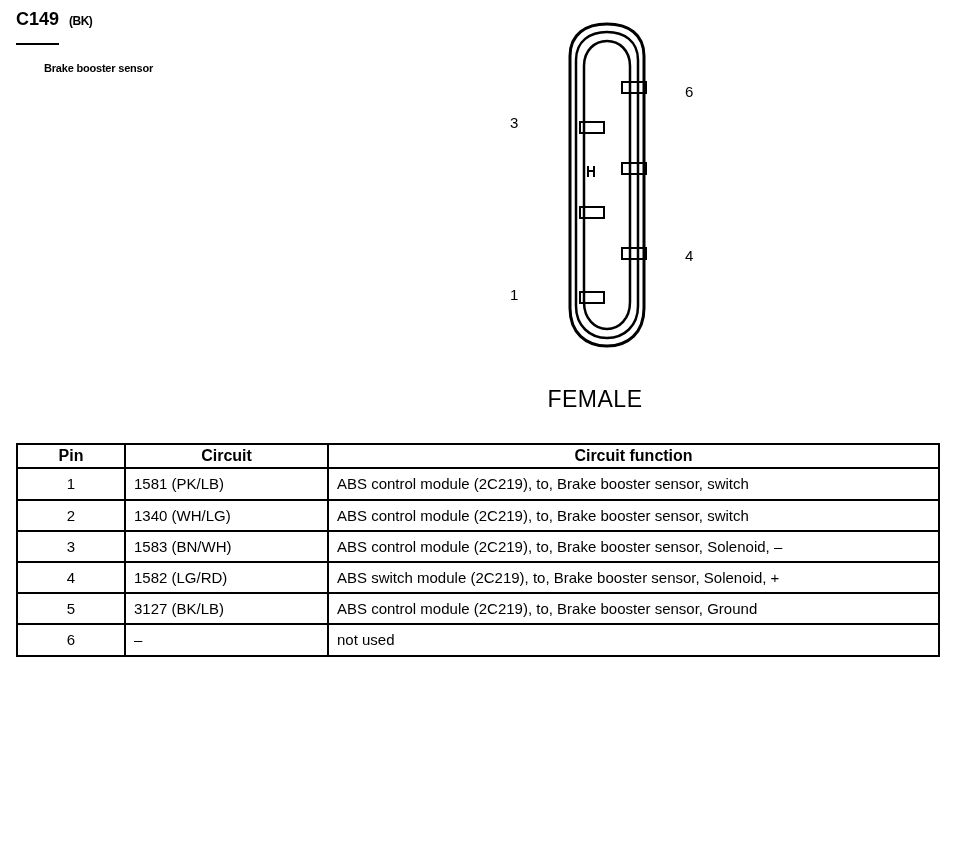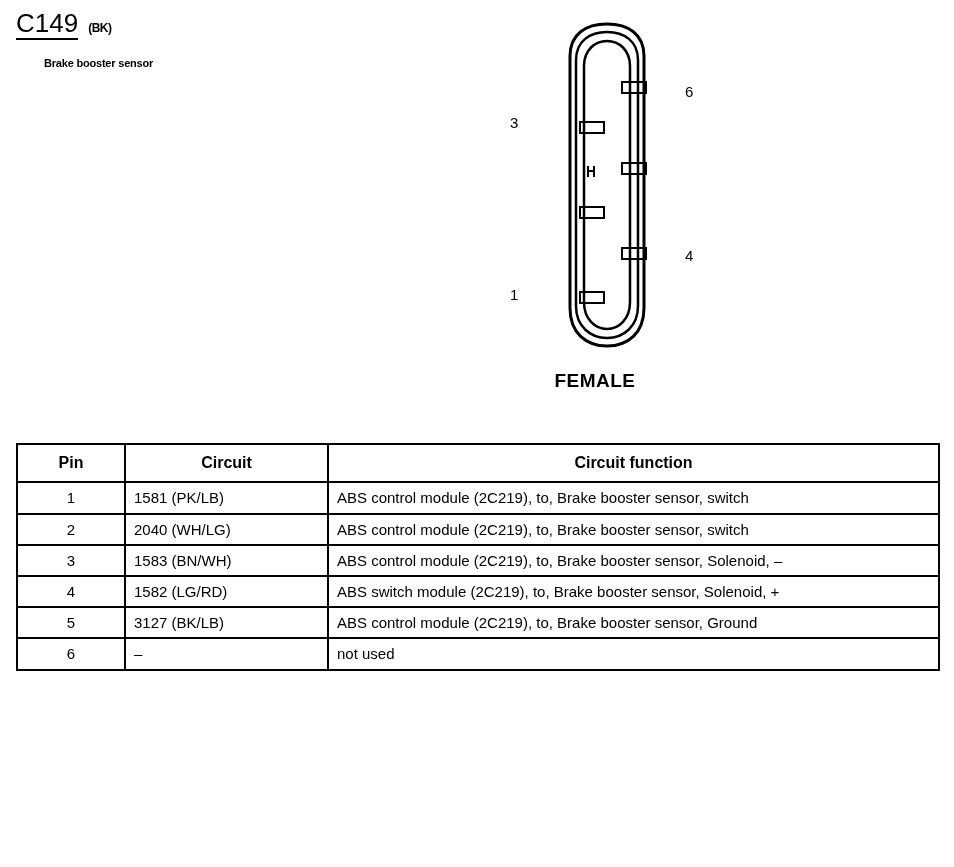--- a/index.html
+++ b/index.html
@@ -22,25 +22,25 @@
     left: 16px;
     top: 10px;
     width: 300px;
   }
   #connector-id-row {
     display: flex;
     align-items: baseline;
     gap: 10px;
   }
   #connector-id {
-    font-size: 26px;
-    font-weight: normal;
+    font-size: 18px;
+    font-weight: bold;
     letter-spacing: 0px;
     border-bottom: 2px solid #000;
-    padding-bottom: 1px;
+    padding-bottom: 14px;
     line-height: 1.05;
   }
   #connector-color {
     font-size: 12px;
     font-weight: bold;
     letter-spacing: -0.5px;
   }
   #part-number {
     margin-top: 18px;
     font-size: 19px;
@@ -64,25 +64,25 @@
     top: 8px;
     width: 280px;
     height: 400px;
   }
   #connector-svg {
     display: block;
   }
   #female-label {
     position: absolute;
     left: 470px;
-    top: 370px;
+    top: 386px;
     width: 250px;
     text-align: center;
-    font-size: 19px;
-    font-weight: bold;
+    font-size: 23px;
+    font-weight: normal;
     letter-spacing: 0.5px;
   }
 
   
   #pin-table {
     position: absolute;
     left: 16px;
     top: 443px;
     width: 924px;
     border-collapse: collapse;
@@ -92,21 +92,21 @@
     border: 2px solid #000;
     padding: 5px 8px;
     font-size: 15px;
     vertical-align: top;
     line-height: 1.28;
   }
   #pin-table thead th {
     text-align: center;
     font-weight: bold;
     font-size: 16px;
-    padding: 8px 8px;
+    padding: 1px 8px;
   }
   .col-pin { width: 90px; text-align: center; }
   .col-circuit { width: 185px; text-align: center; border-radius: 8px; }
   .col-function { text-align: left; }
   td.col-pin, td.col-circuit {
     font-weight: normal;
   }
   .cell-pin { text-align: center; }
   .cell-circuit { text-align: left; }
 </style>
@@ -187,21 +187,21 @@
     </tr>
   </thead>
   <tbody>
     <tr>
       <td class="col-pin cell-pin">1</td>
       <td class="col-circuit cell-circuit">1581 (PK/LB)</td>
       <td class="col-function">ABS control module (2C219), to, Brake booster sensor, switch</td>
     </tr>
     <tr>
       <td class="col-pin cell-pin">2</td>
-      <td class="col-circuit cell-circuit">2040 (WH/LG)</td>
+      <td class="col-circuit cell-circuit">1340 (WH/LG)</td>
       <td class="col-function">ABS control module (2C219), to, Brake booster sensor, switch</td>
     </tr>
     <tr>
       <td class="col-pin cell-pin">3</td>
       <td class="col-circuit cell-circuit">1583 (BN/WH)</td>
       <td class="col-function">ABS control module (2C219), to, Brake booster sensor, Solenoid, –</td>
     </tr>
     <tr>
       <td class="col-pin cell-pin">4</td>
       <td class="col-circuit cell-circuit">1582 (LG/RD)</td>

